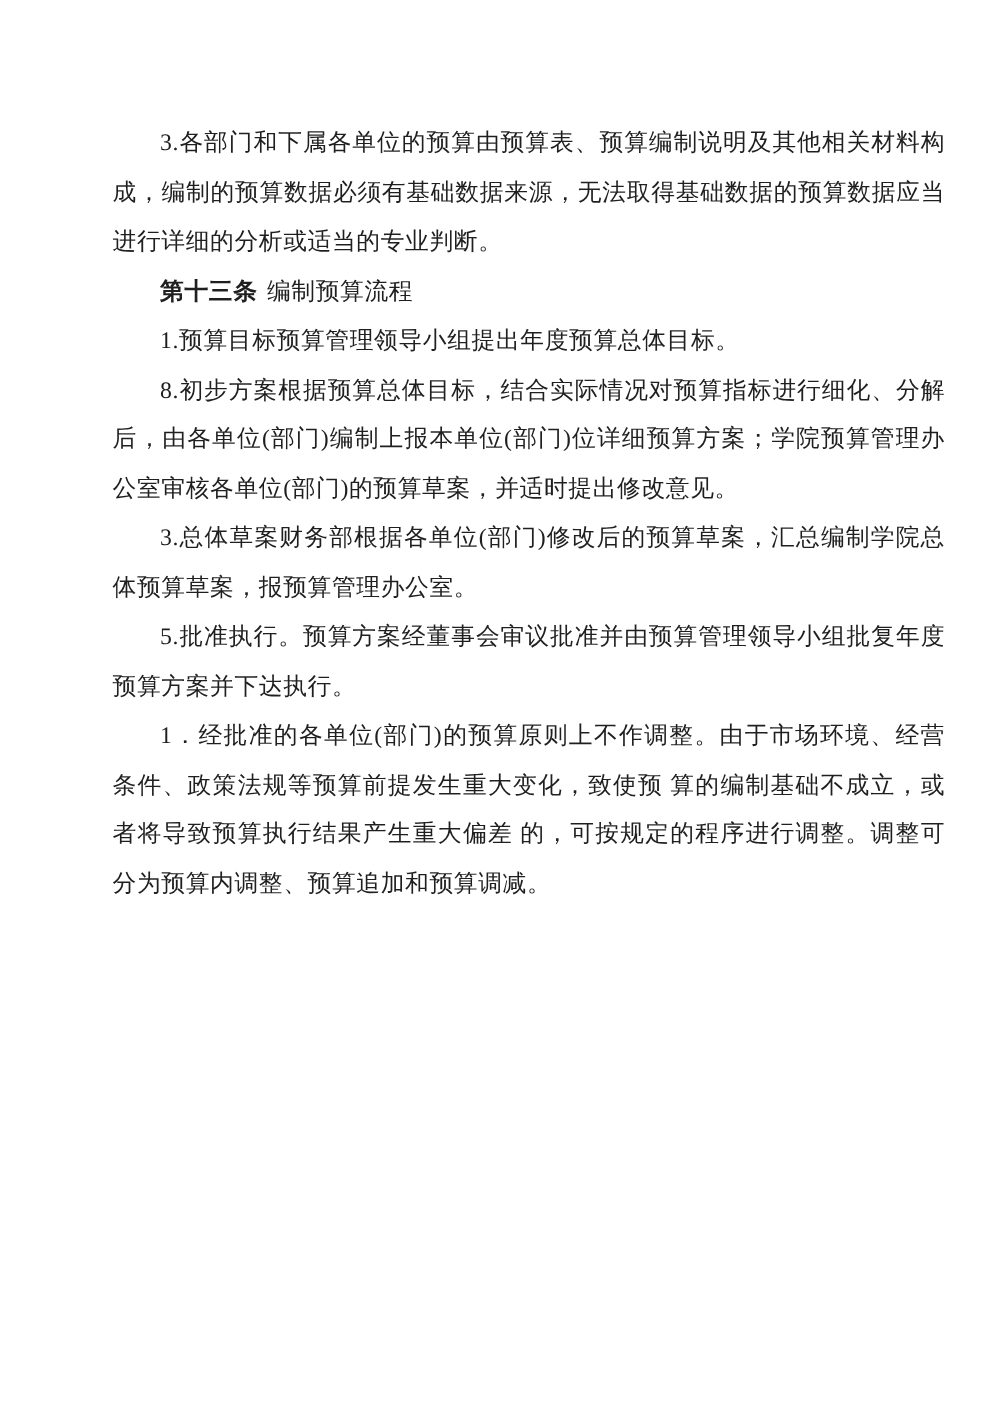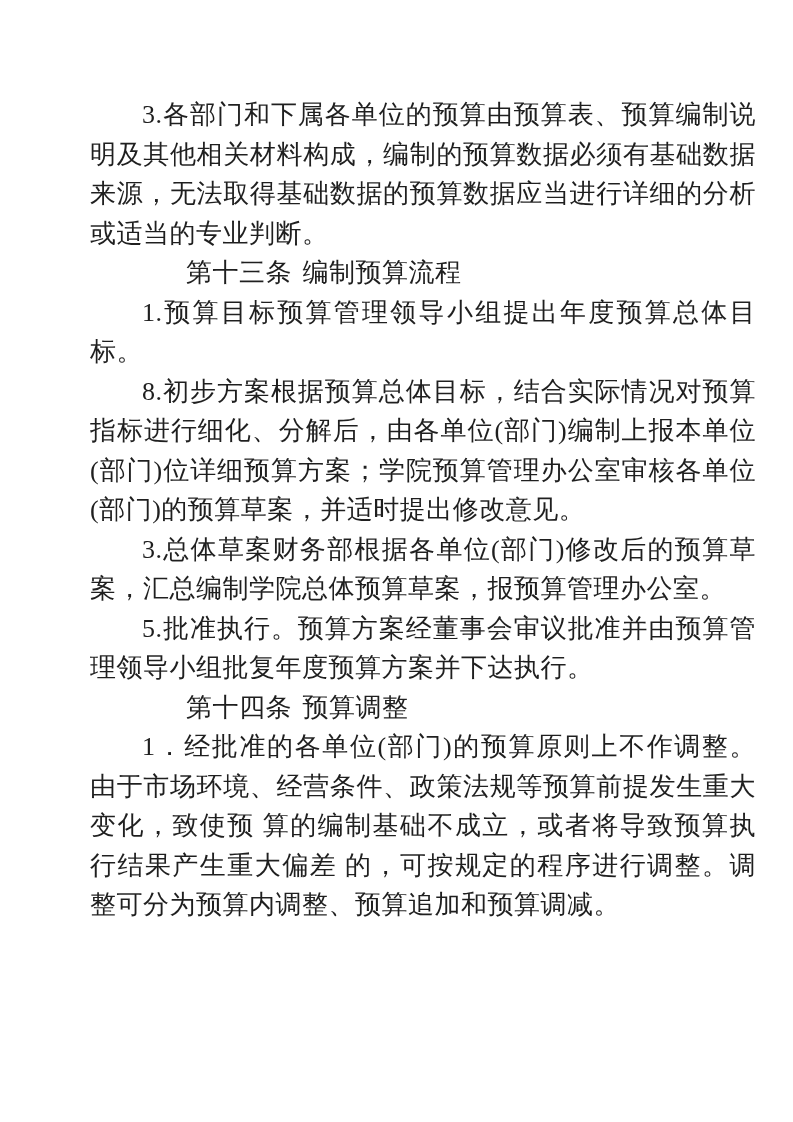--- a/index.html
+++ b/index.html
@@ -18,33 +18,32 @@
     height: 1122px;
     background: #ffffff;
     overflow: hidden;
   }
   .content {
     position: absolute;
     left: 90px;
     top: 95px;
     width: 666px;
     color: #1f1f1f;
-    font-size: 26px;
+    font-size: 19px;
     line-height: 39.5px;
     text-align: justify;
     letter-spacing: 0.5px;
   }
   .content p {
     margin: 0;
     padding: 0;
     text-indent: 2em;
   }
   .article-number {
-    font-weight: normal;
-    margin-left: 44px;
+    font-weight: bold;
   }
   .article-title {
     margin-left: 0.4em;
     margin-top: 20px;
   }
 </style>
 </head>
 <body>
 
 <div class="page">
@@ -57,18 +56,17 @@
 
     <p class="body-paragraph">1.预算目标预算管理领导小组提出年度预算总体目标。</p>
 
     <p class="body-paragraph">8.初步方案根据预算总体目标，结合实际情况对预算指标进行细化、分解后，由各单位(部门)编制上报本单位(部门)位详细预算方案；学院预算管理办公室审核各单位(部门)的预算草案，并适时提出修改意见。</p>
 
     <p class="body-paragraph">3.总体草案财务部根据各单位(部门)修改后的预算草案，汇总编制学院总体预算草案，报预算管理办公室。</p>
 
 
     <p class="body-paragraph">5.批准执行。预算方案经董事会审议批准并由预算管理领导小组批复年度预算方案并下达执行。</p>
 
-    <p class="heading-paragraph"><span class="article-number">第十四条</span><span class="article-title">预算调整</span></p>
 
     <p class="body-paragraph">1．经批准的各单位(部门)的预算原则上不作调整。由于市场环境、经营条件、政策法规等预算前提发生重大变化，致使预 算的编制基础不成立，或者将导致预算执行结果产生重大偏差 的，可按规定的程序进行调整。调整可分为预算内调整、预算追加和预算调减。</p>
 
   </div>
 </div>
 
 </body></html>

